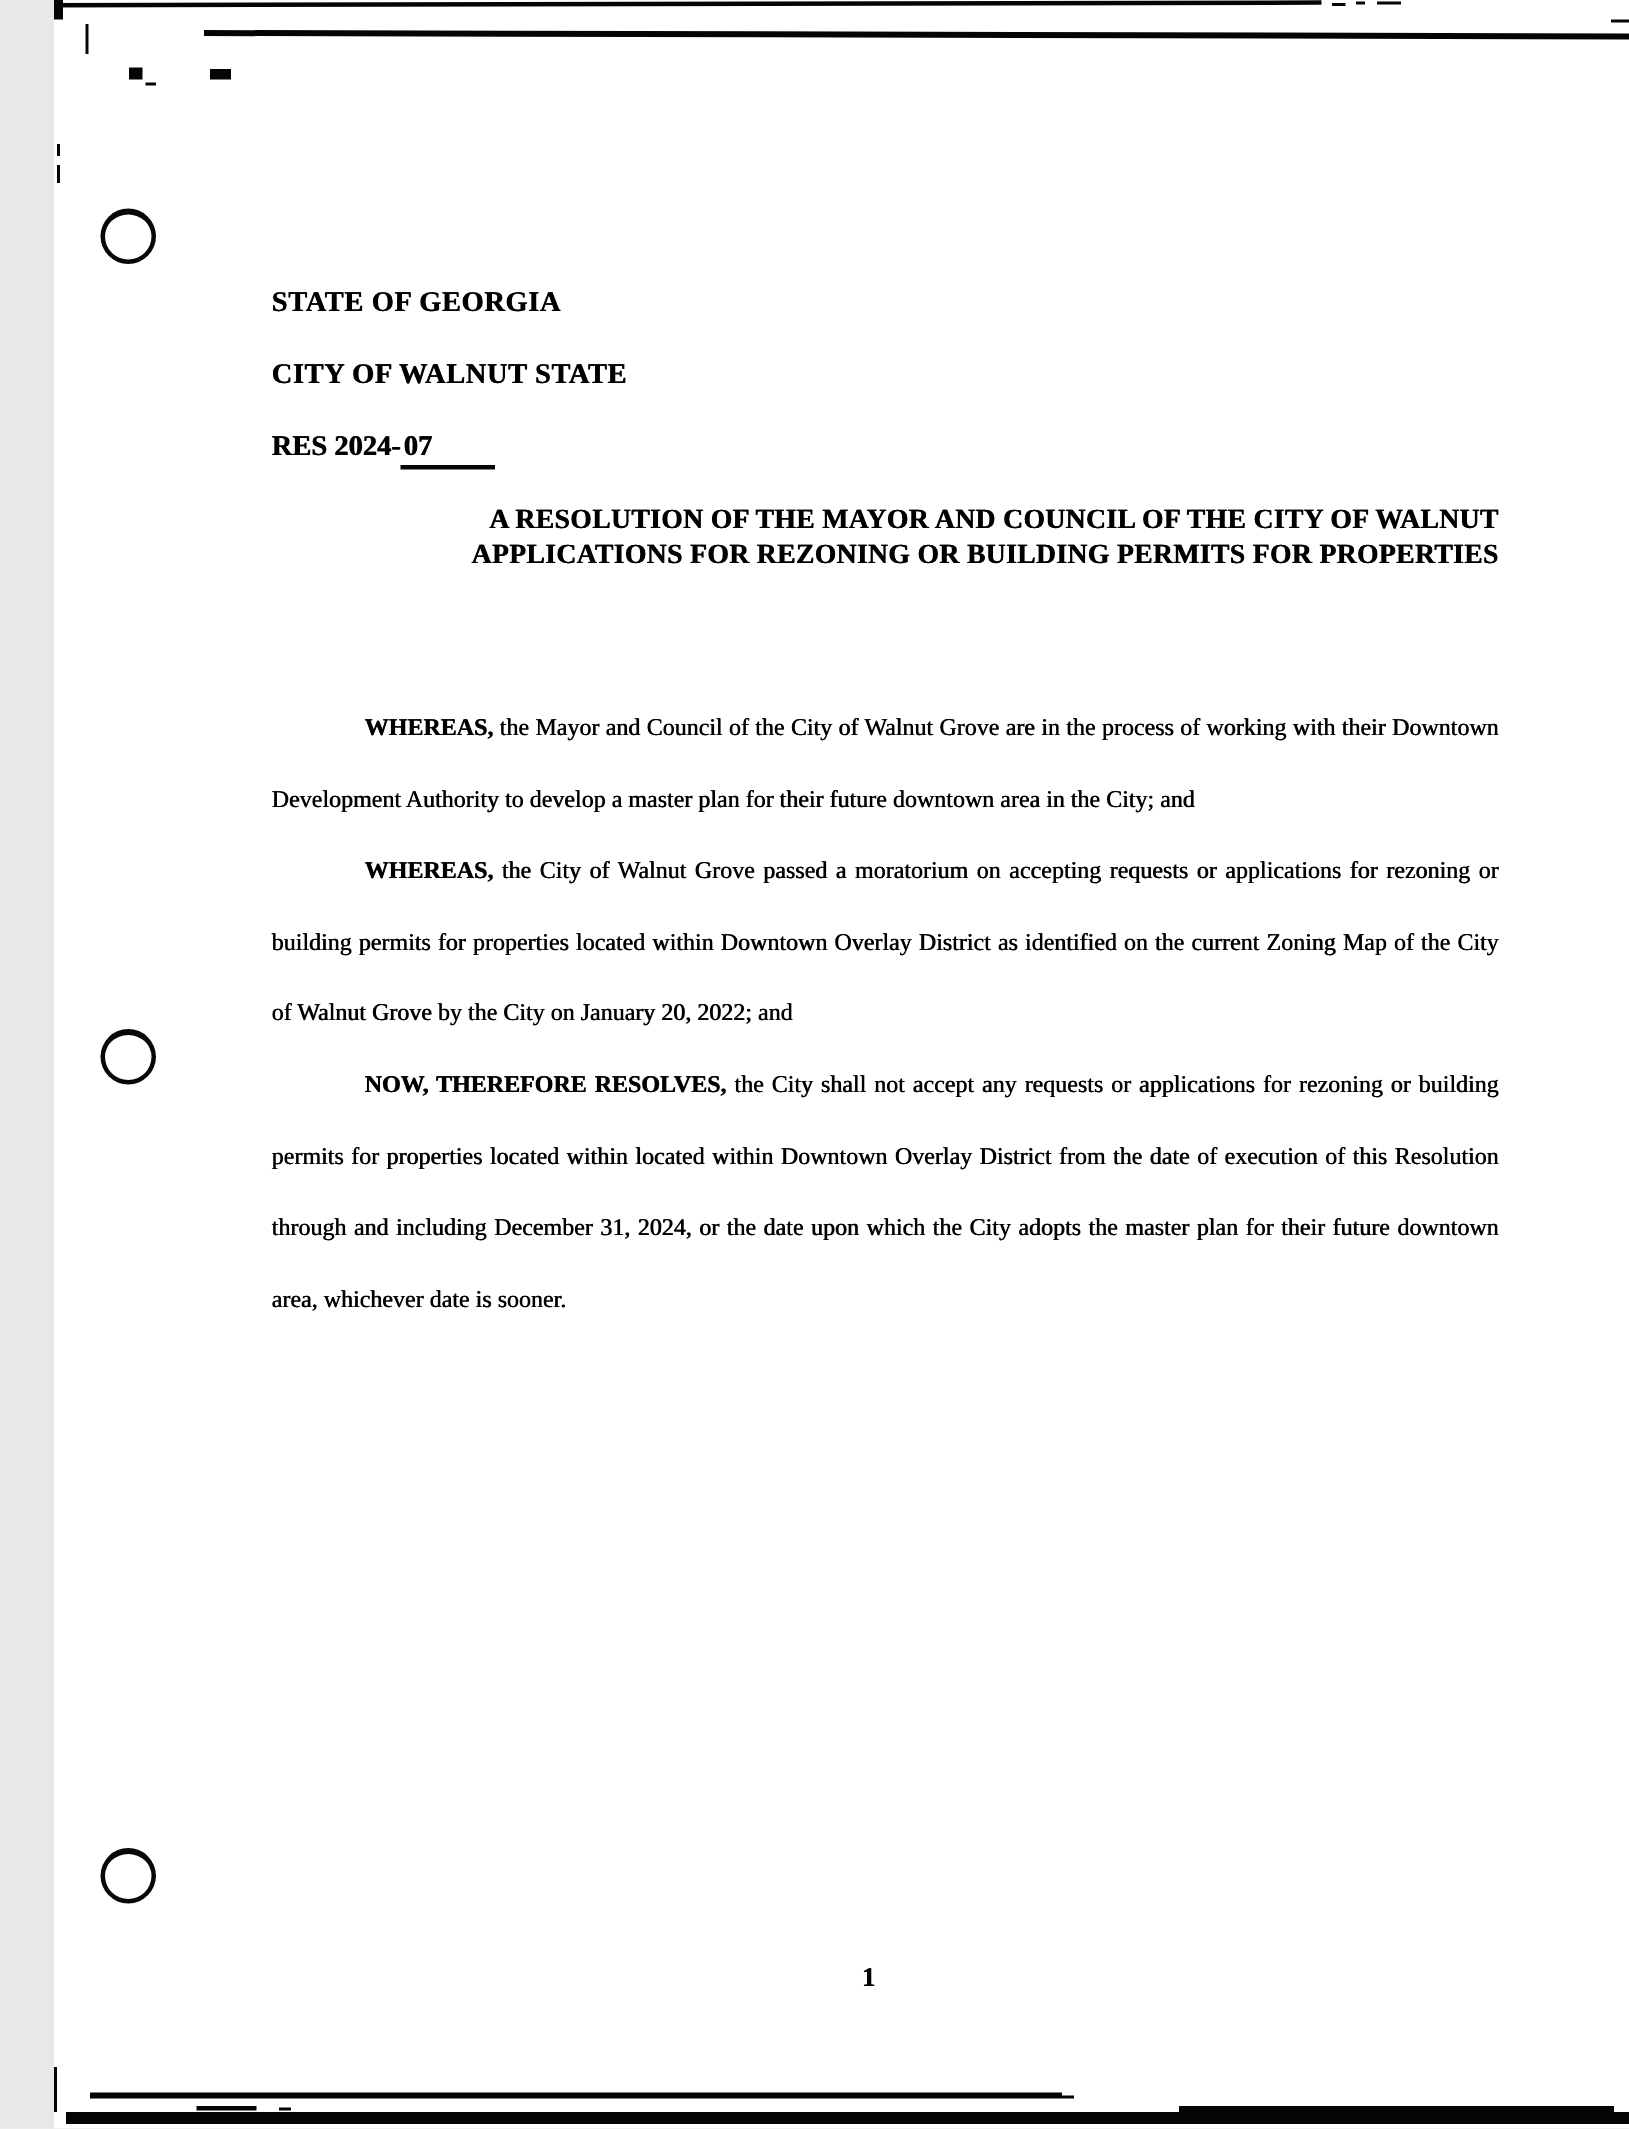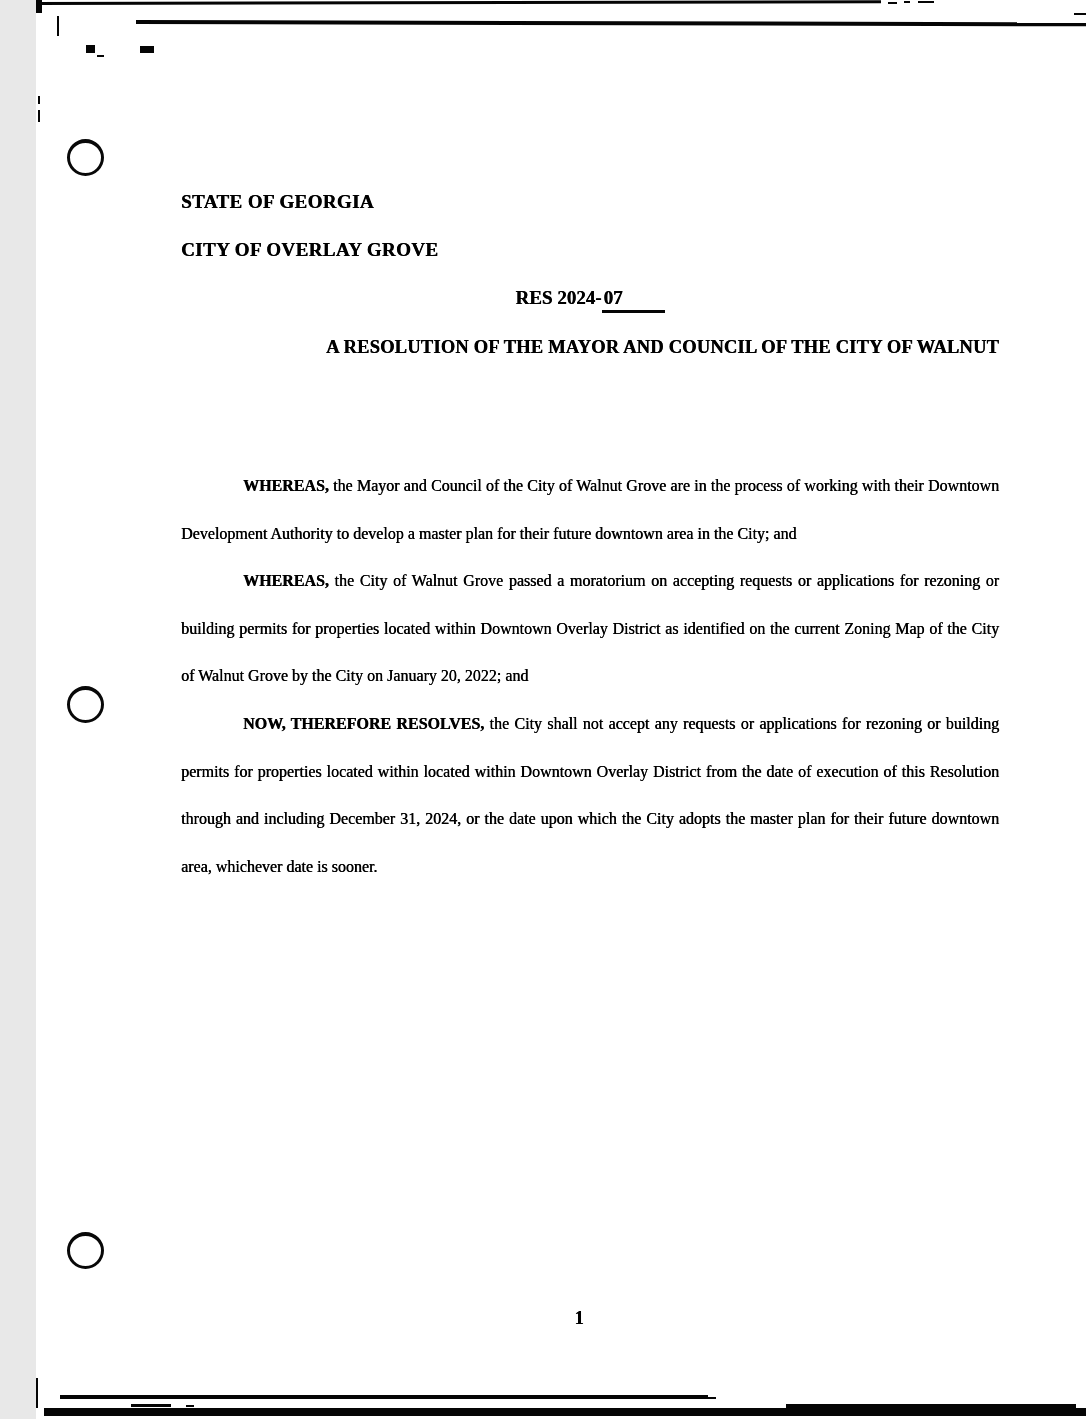--- a/index.html
+++ b/index.html
@@ -72,21 +72,20 @@
     white-space: nowrap;
   }
   .caption-state { top: 191px; }
   .caption-city  { top: 239px; }
 
   .res-line {
     position: absolute;
     top: 287px;
     left: 0;
     width: 100%;
-    text-align: center;
     font-size: 19px;
     white-space: nowrap;
   }
   .res-prefix { font-weight: bold; }
   .res-number {
     display: inline-block;
     border-bottom: 3px solid #050505;
     padding: 0 42px 1px 2px;
     font-weight: bold;
   }
@@ -153,26 +152,27 @@
   <div class="artifact line-bot-d"></div>
 
   <div class="punch punch-1"></div>
   <div class="punch punch-2"></div>
   <div class="punch punch-3"></div>
 
   <main class="doc">
 
     <p class="caption caption-state ink">STATE OF GEORGIA</p>
 
-    <p class="caption caption-city ink">CITY OF OVERLAY GROVE</p>
+    <p class="caption caption-city ink">CITY OF WALNUT STATE</p>
 
     <div class="res-line ink"><span class="res-prefix">RES 2024-</span><span class="res-number">07</span></div>
 
     <div class="title ink">
       <div>A RESOLUTION OF THE MAYOR AND COUNCIL OF THE CITY OF WALNUT</div>
+      <div>APPLICATIONS FOR REZONING OR BUILDING PERMITS FOR PROPERTIES</div>
     </div>
 
     <div class="body-text ink">
       <p class="para"><span class="lead">WHEREAS,</span><span> the Mayor and Council of the City of Walnut Grove are in the process of working with their Downtown Development Authority to develop a master plan for their future downtown area in the City; and</span></p>
 
 
       <p class="para"><span class="lead">WHEREAS,</span><span> the City of Walnut Grove passed a moratorium on accepting requests or applications for rezoning or building permits for properties located within Downtown Overlay District as identified on the current Zoning Map of the City of Walnut Grove by the City on January 20, 2022; and</span></p>
 
       <p class="para"><span class="lead">NOW, THEREFORE RESOLVES,</span><span> the City shall not accept any requests or applications for rezoning or building permits for properties located within located within Downtown Overlay District from the date of execution of this Resolution through and including December 31, 2024, or the date upon which the City adopts the master plan for their future downtown area, whichever date is sooner.</span></p>
     </div>

